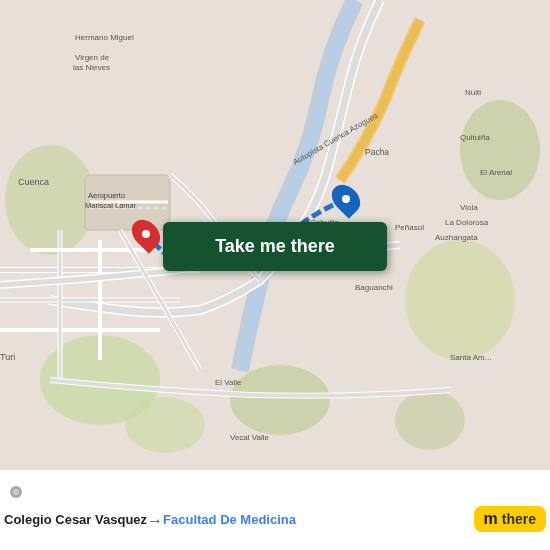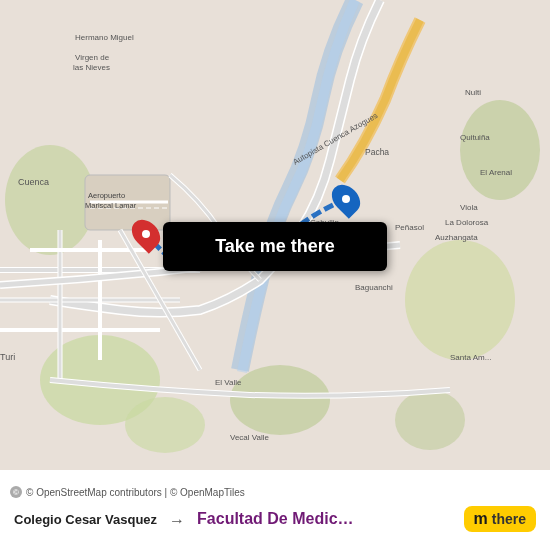--- a/index.html
+++ b/index.html
@@ -26,21 +26,21 @@
       width: 100%; height: 100%;
     }
 
     
     #take-me-there-btn {
       position: absolute;
       top: 222px;
       left: 163px;
       width: 224px;
       height: 49px;
-      background: #000000;
+      background: #14532d;
       color: white;
       border: none;
       border-radius: 6px;
       font-size: 18px;
       font-weight: bold;
       cursor: pointer;
       display: flex;
       align-items: center;
       justify-content: center;
       z-index: 10;
@@ -107,22 +107,21 @@
       color: #555;
       padding: 4px 10px 2px 10px;
       display: flex;
       align-items: center;
       gap: 4px;
     }
 
     #route-info {
       display: flex;
       align-items: center;
-      padding: 6px 14px;
-      gap: 12px;
+      padding: 6px 4px;
     }
 
     .moovit-logo {
       margin-left: auto;
       background: #FFCC00;
       border-radius: 8px;
       padding: 4px 10px;
       font-weight: bold;
       font-size: 14px;
       color: #333;
@@ -146,23 +145,23 @@
       text-overflow: ellipsis;
       white-space: nowrap;
     }
 
     .route-arrow {
       color: #555;
       font-size: 16px;
     }
 
     .route-to {
-      font-size: 16px;
-      font-weight: bold;
-      color: #701a75;
+      font-size: 13px;
+      font-weight: bold;
+      color: #3b82f6;
       max-width: 160px;
       overflow: hidden;
       text-overflow: ellipsis;
       white-space: nowrap;
     }
 
     
     .attr-circle {
       width: 12px;
       height: 12px;
@@ -267,21 +266,20 @@
       <div class="pin-inner"></div>
     </div>
   </div>
 
   <button id="take-me-there-btn">Take me there</button>
 </div>
 
 <div id="bottom-bar">
   <div id="attribution">
     <span class="attr-circle">©</span>
-    <span>© OpenStreetMap contributors | © OpenMapTiles</span>
   </div>
   <div id="route-info">
     <span class="route-from">Colegio Cesar Vasquez</span>
     <span class="route-arrow">→</span>
     <span class="route-to">Facultad De Medicina</span>
     <div class="moovit-logo">
       <span class="moovit-m">m</span>
       <span>there</span>
     </div>
   </div>

